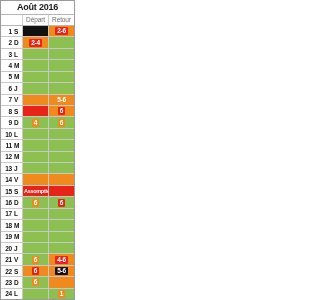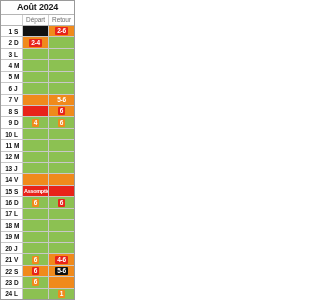--- a/index.html
+++ b/index.html
@@ -97,21 +97,21 @@
     padding-left:1px;
     letter-spacing:-0.3px;
     overflow:hidden;
   }
 </style>
 </head>
 <body>
 
 <div id="calendar">
 
-  <div class="title">Août 2024</div>
+  <div class="title">Août 2016</div>
 
   <div class="colhead">
     <div class="c-day"></div>
     <div class="c-dep">Départ</div>
     <div class="c-ret">Retour</div>
   </div>
 
   <div class="rows" id="rows">
       <div class="row">
         <div class="daycell">

